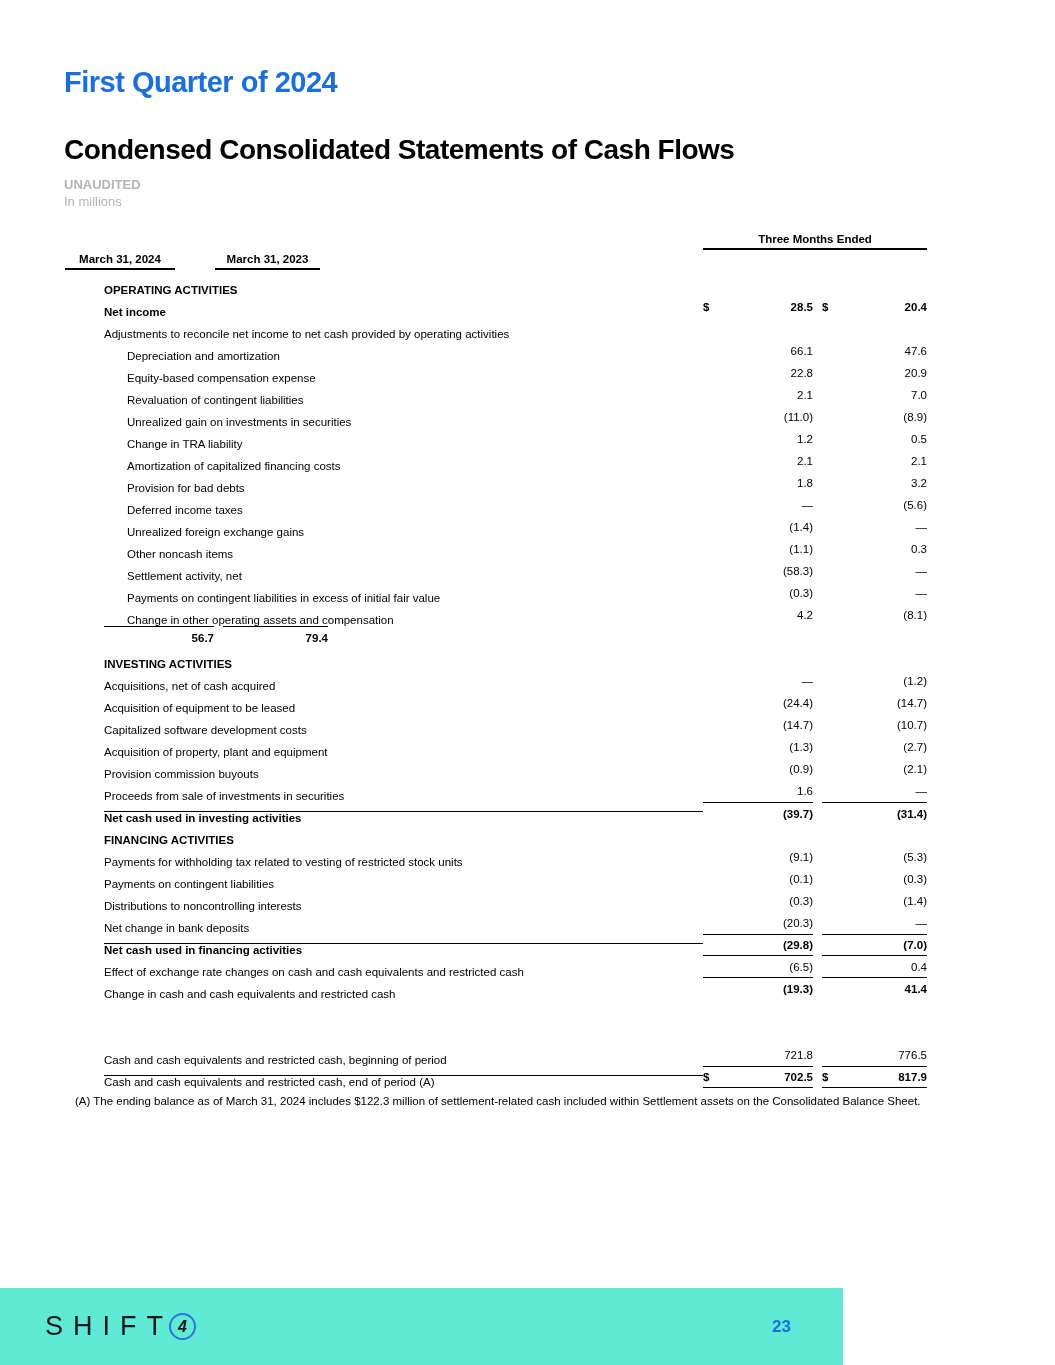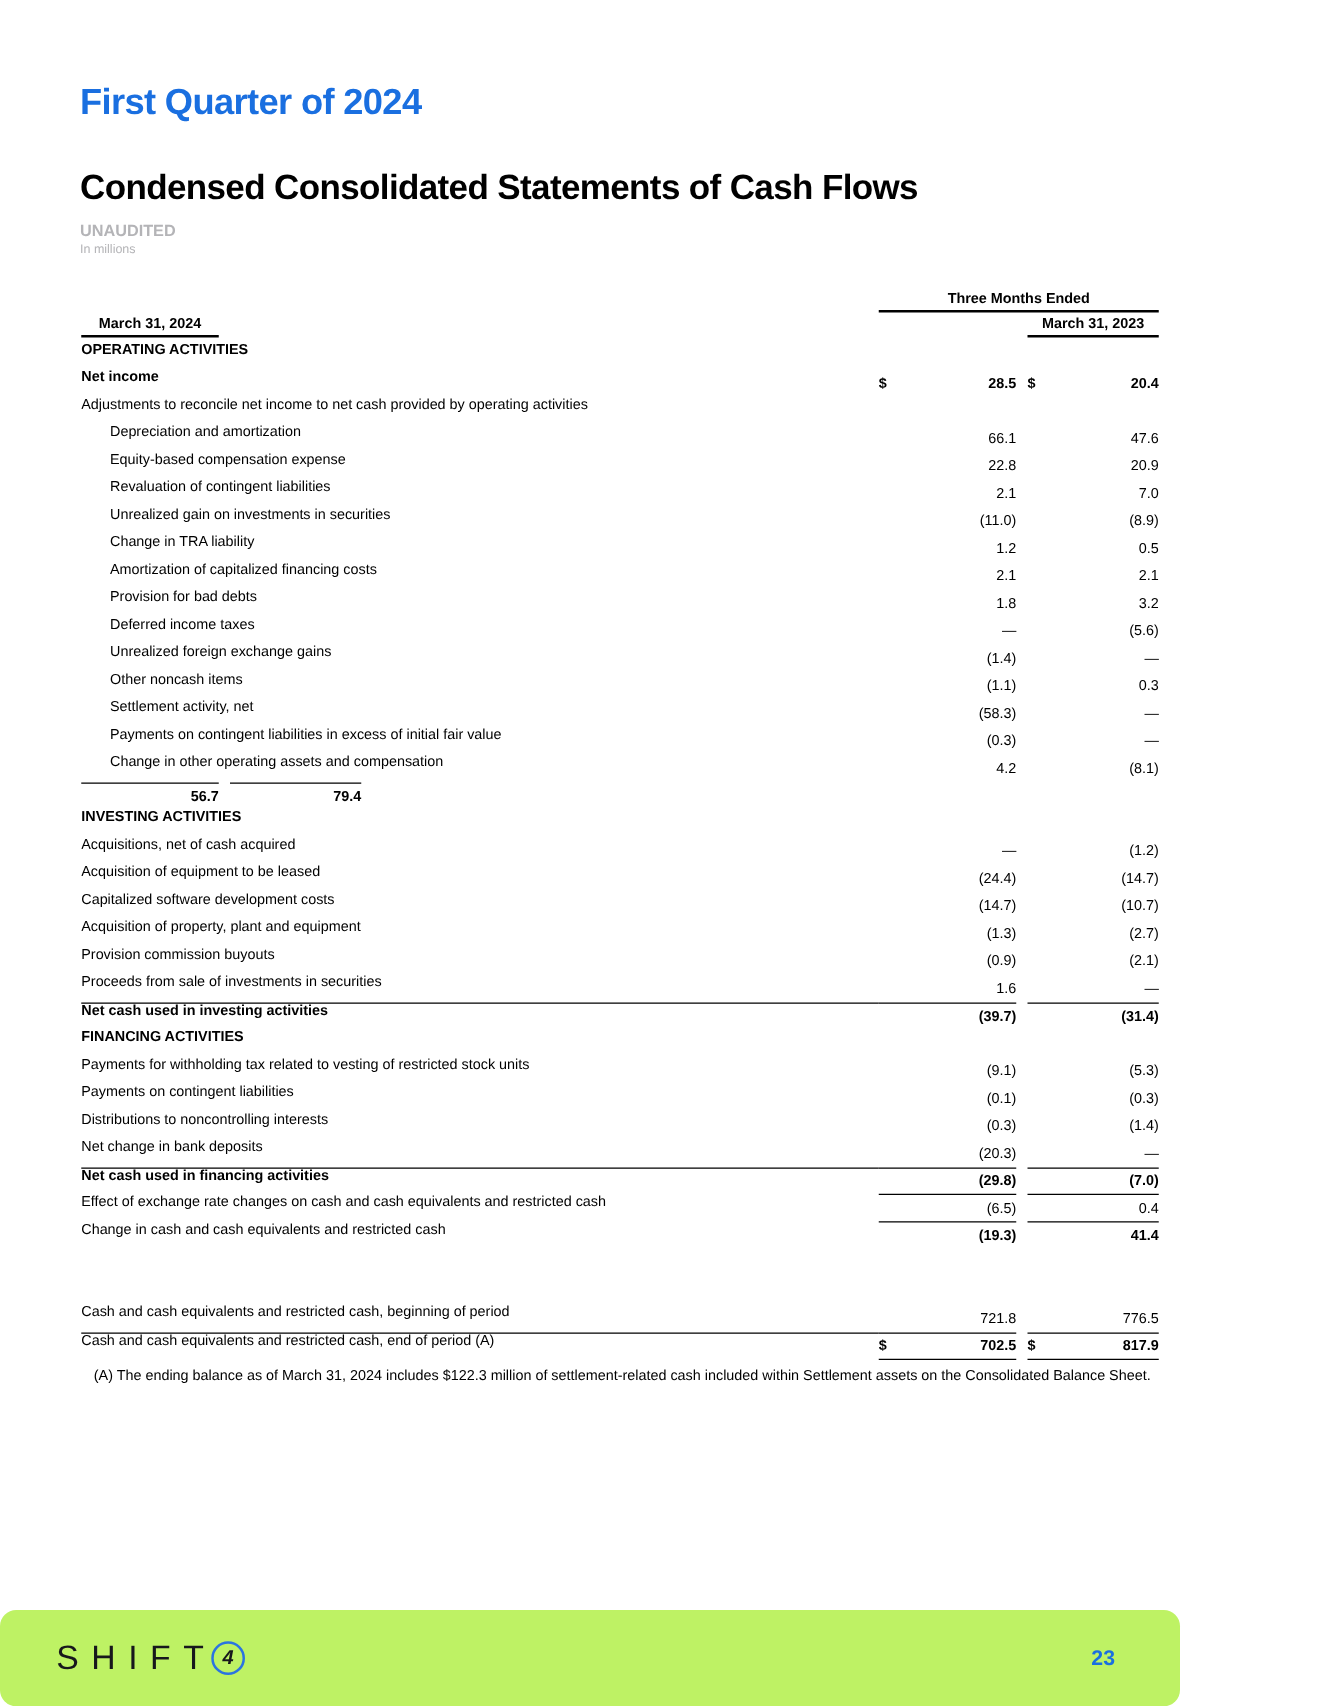--- a/index.html
+++ b/index.html
@@ -20,46 +20,46 @@
     position:absolute; left:64px; top:134px;
     font-size:28px; font-weight:700; color:#000;
     letter-spacing:-0.5px;
   }
   .doc-unaudited {
     position:absolute; left:64px; top:177px;
     font-size:13px; font-weight:700; color:#b4b4b7;
   }
   .doc-units {
     position:absolute; left:64px; top:194px;
-    font-size:10px; color:#b4b4b7;
+    font-size:13px; color:#b4b4b7;
   }
 
   .cf-table {
     position:absolute; left:65px; top:233px; width:862px;
     font-size:11.5px;
   }
   .thead-period {
     display:flex; justify-content:flex-end;
   }
   .period-label {
     width:224px; text-align:center; font-weight:700;
     padding-bottom:3px; border-bottom:2px solid #000;
   }
   .thead-cols {
-    display:flex; justify-content:space-between; margin-top:3px;
+    display:flex; justify-content:flex-start; margin-top:3px;gap:31px;
   }
   .col-head {
     text-align:center; font-weight:700;
     padding-bottom:3px; border-bottom:2px solid #000;
   }
   .col-head.c1 { width:110px; }
   .col-head.c2 { width:105px; margin-left:9px; }
 
   #table-rows { margin-top:4px; }
-  .trow { display:flex; align-items:flex-start; height:22px; }
+  .trow { display:flex; align-items:flex-end; height:22px;margin-left:39px; }
   .trow.spacer { height:44px; }
   .tlabel { flex:1; white-space:nowrap; overflow:hidden; }
   .tval {
     width:110px; display:flex; justify-content:space-between;
     align-items:center; align-self:stretch;
   }
   .tval.v2 { width:105px; margin-left:9px; }
   .tval .num { text-align:right; flex:1; }
   .trow.indent .tlabel { padding-left:23px; }
   .trow.section .tlabel { font-weight:700; }
@@ -68,22 +68,22 @@
   .trow.rule-above .tlabel,
   .trow.rule-above .tval { border-top:1.5px solid #000; }
   .trow.rule-below .tval { border-bottom:1.5px solid #000; }
 
   .footnote {
     position:absolute; left:75px; top:1095px; width:880px;
     font-size:11.5px; color:#000;
   }
 
   .page-footer {
-    position:absolute; left:0; bottom:0; width:944px; height:77px;
-    background:#bef264; display:flex; align-items:center;border-radius:13px;
+    position:absolute; left:0; bottom:0; width:843px; height:77px;
+    background:#5eead4; display:flex; align-items:center;
   }
   .logo { display:flex; align-items:center; margin-left:45px; }
   .logo-word {
     font-size:27px; font-weight:400; letter-spacing:10px;
     color:#17171c;
   }
   .logo-circle {
     width:27px; height:27px; border:2.5px solid #2b74e0;
     border-radius:50%; display:inline-flex; align-items:center;
     justify-content:center; margin-left:-4px;

